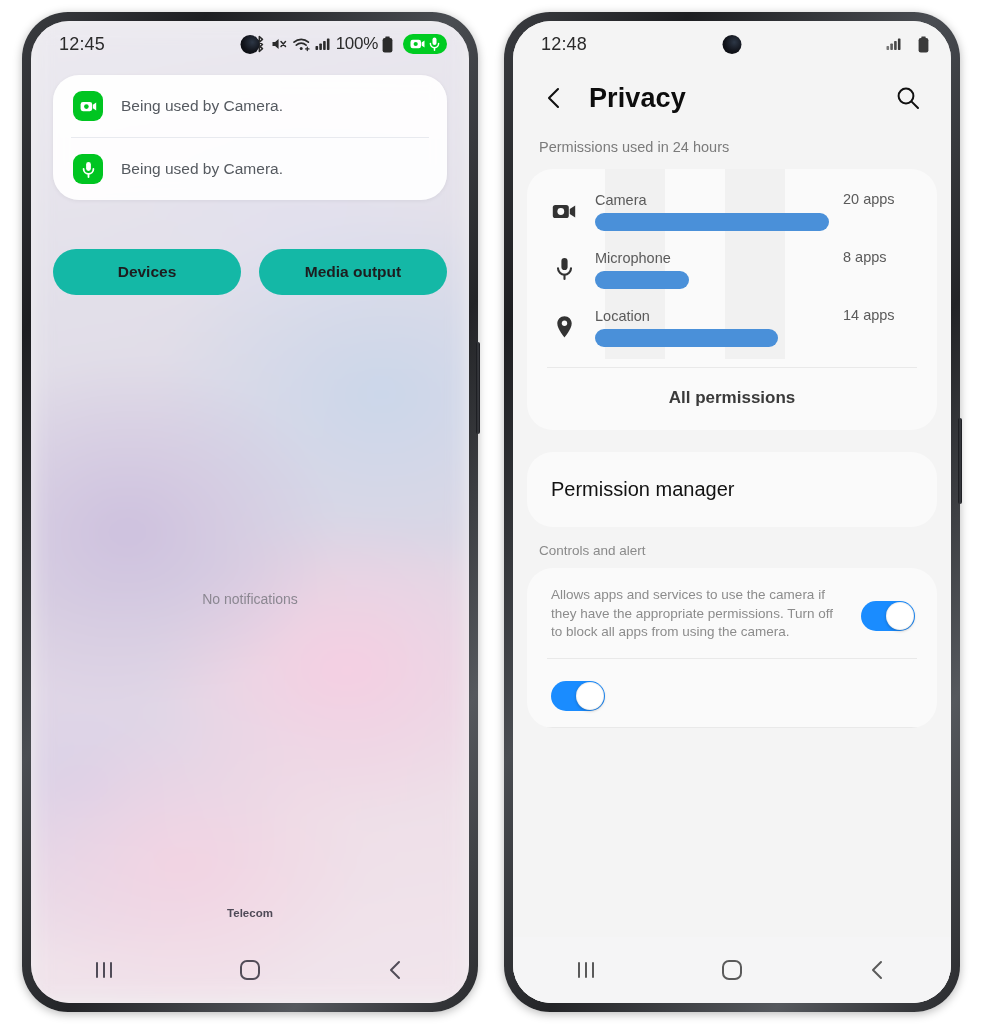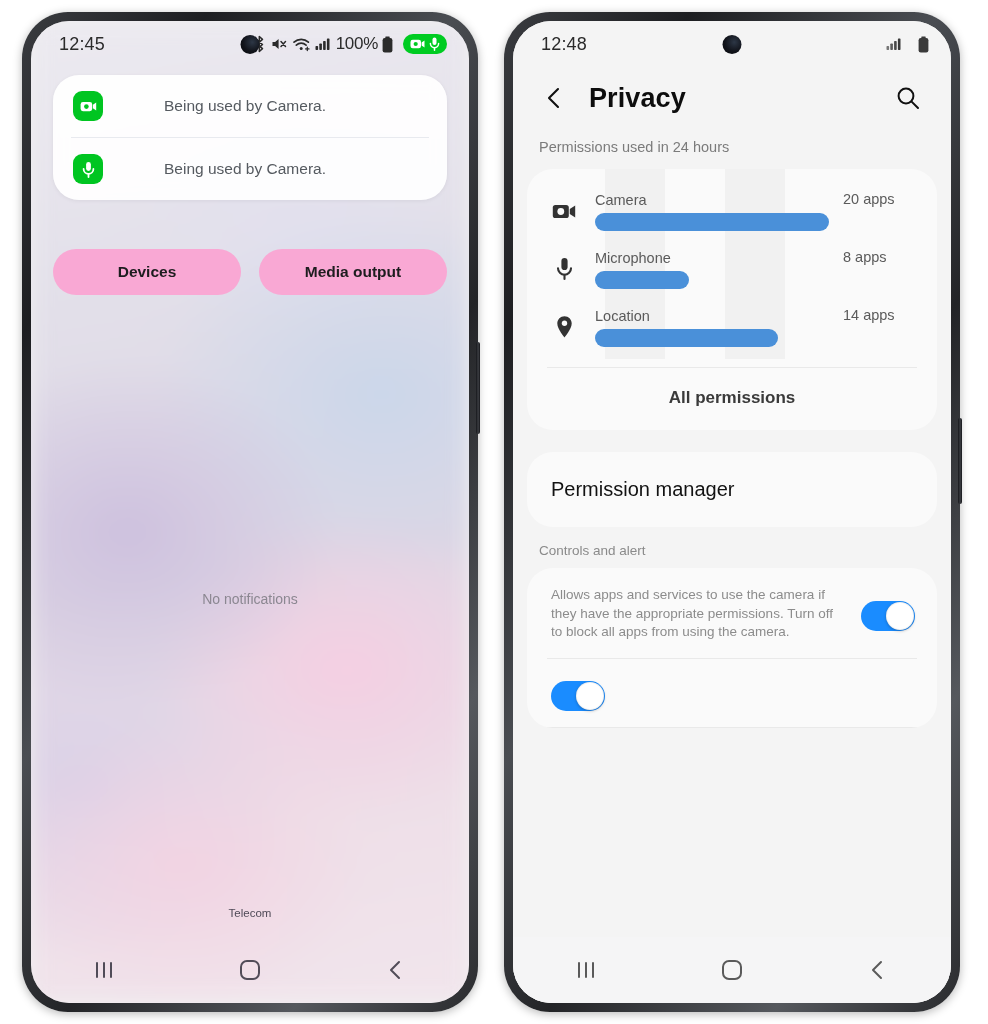--- a/index.html
+++ b/index.html
@@ -112,50 +112,50 @@
     min-height: 58px;
   }
   .notif-divider { height: 1px; background: #e8eaef; margin: 0 18px; }
   .notif-icon {
     width: 30px; height: 30px;
     border-radius: 9px;
     background: #00c521;
     display: flex; align-items: center; justify-content: center;
     flex: 0 0 auto;
   }
-  .notif-text { font-size: 15.5px; color: #555a60; margin-left: 43px; }
+  .notif-text { font-size: 15.5px; color: #555a60; }
 
   .qs-buttons {
     position: absolute;
     left: 22px; right: 22px; top: 228px;
     display: flex; gap: 18px;
     z-index: 20;
   }
   .qs-btn {
     flex: 1;
     height: 46px;
     border-radius: 23px;
-    background: #f9a8d4;
+    background: #14b8a6;
     display: flex; align-items: center; justify-content: center;
     font-size: 15.5px; font-weight: bold; color: #1d1d1f;
   }
 
   .no-notifications {
     position: absolute;
     top: 570px; left: 0; right: 0;
     text-align: center;
     font-size: 14px;
     color: #8b8791;
     z-index: 15;
   }
   .carrier {
     position: absolute;
     bottom: 84px; left: 0; right: 0;
     text-align: center;
-    font-size: 11.5px; font-weight: normal;
+    font-size: 11.5px; font-weight: bold;
     color: #4f4a57;
     z-index: 15;
   }
 
   
   .navbar {
     position: absolute;
     bottom: 0; left: 0; right: 0;
     height: 66px;
     display: flex; align-items: center; justify-content: space-around;

